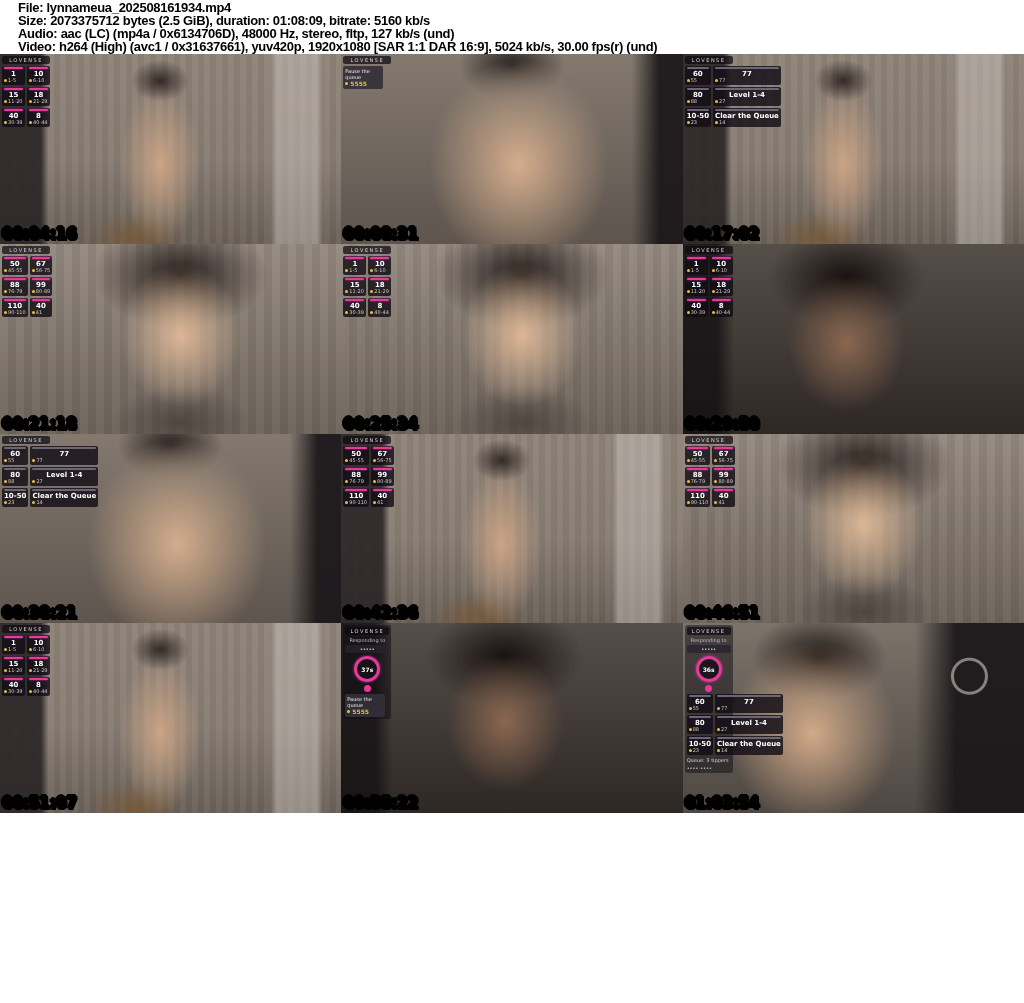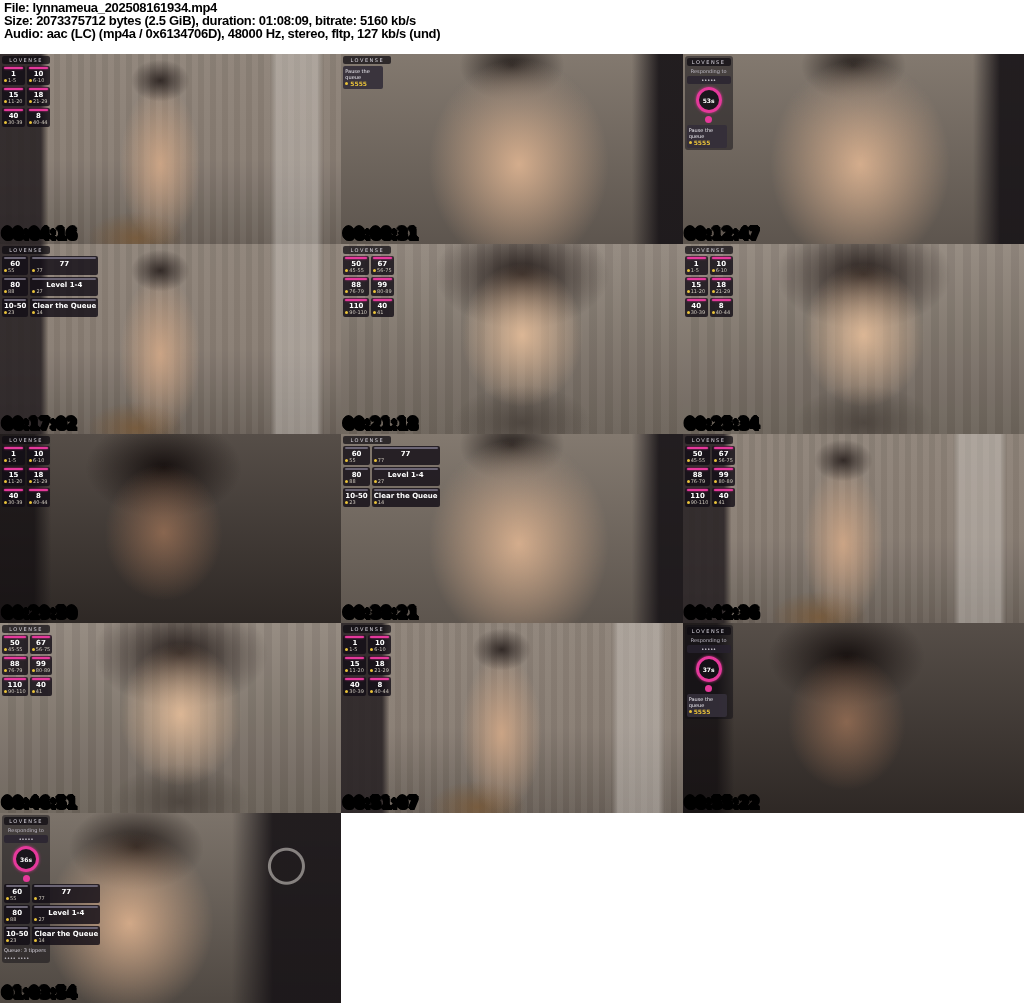--- a/index.html
+++ b/index.html
@@ -1,21 +1,21 @@
 <!DOCTYPE html>
 <html><head>
 <meta charset="utf-8">
 <style>
   * { margin:0; padding:0; box-sizing:border-box; }
   html,body { background:#ffffff; }
   .page { width:1024px; height:1003px; overflow:hidden; background:#fff;
           font-family:"DejaVu Sans", sans-serif; }
 
   
-  .hdr { height:54px; background:#fff; padding:1px 4px 0;
+  .hdr { height:54px; background:#fff; padding:1px 18px 0;
          font-family:"Liberation Sans", sans-serif; }
   .hdr div { font-size:13px; font-weight:bold; color:#000;
              line-height:13px; letter-spacing:-0.3px; white-space:nowrap; }
 
   
   .grid { width:1024px; height:949px; display:grid;
           grid-template-columns:repeat(3,1fr); grid-template-rows:repeat(5,1fr); }
   .cell { position:relative; overflow:hidden; background:#6f665e;
           box-shadow:inset 0 0 0 1px rgba(0,0,0,.45); }
   .scene { position:absolute; inset:0; }
@@ -91,20 +91,21 @@
 </style>
 </head>
 <body>
 
 <div class="page">
 
   <div class="hdr">
     <div>File: lynnameua_202508161934.mp4</div>
     <div>Size: 2073375712 bytes (2.5 GiB), duration: 01:08:09, bitrate: 5160 kb/s</div>
     <div>Audio: aac (LC) (mp4a / 0x6134706D), 48000 Hz, stereo, fltp, 127 kb/s (und)</div>
+    <div>Video: h264 (High) (avc1 / 0x31637661), yuv420p, 1920x1080 [SAR 1:1 DAR 16:9], 5024 kb/s, 30.00 fps(r) (und)</div>
   </div>
 
   <div class="grid">
   <div class="cell">
     <div class="scene sc-standing"></div>
     <div class="lv">
       <div class="lv-brand">LOVENSE</div>
     <div class="tiles">
             <div class="tile">
               <div class="bar"></div>
@@ -167,38 +168,20 @@
             <div class="tip-title">Pause the queue</div>
             <div class="tip-val">
               <div class="tok"></div>
               <div class="v">5555</div>
             </div>
           </div>
         </div>
     <div class="ts">00:08:31</div>
   </div>
 
-  <div class="cell">
-    <div class="scene sc-torso"></div>
-    <div class="lv boxed">
-      <div class="lv-brand">LOVENSE</div>
-    <div class="resp">Responding to</div>
-          <div class="user">•••••</div>
-          <div class="ring">53s</div>
-          <div class="dot"></div>
-          <div class="tip">
-            <div class="tip-title">Pause the queue</div>
-            <div class="tip-val">
-              <div class="tok"></div>
-              <div class="v">5555</div>
-            </div>
-          </div>
-        </div>
-    <div class="ts">00:12:47</div>
-  </div>
 
   <div class="cell">
     <div class="scene sc-standing"></div>
     <div class="lv">
       <div class="lv-brand">LOVENSE</div>
     <div class="tiles">
             <div class="tile alt">
               <div class="bar"></div>
               <div class="num">60</div>
               <div class="sub">

